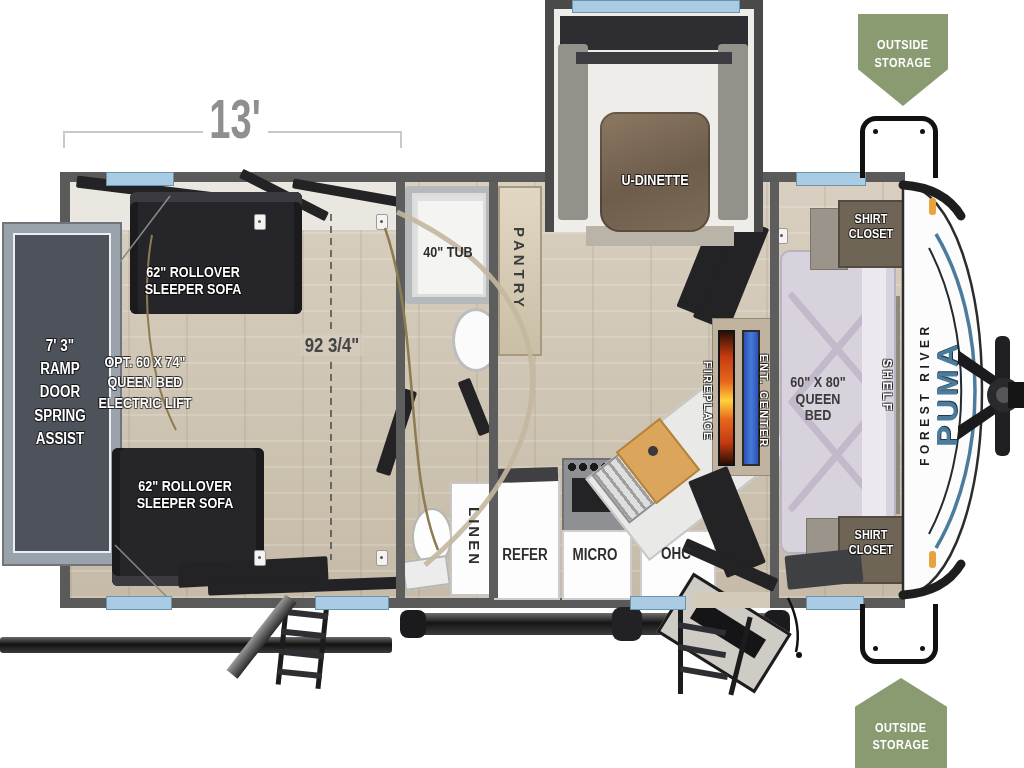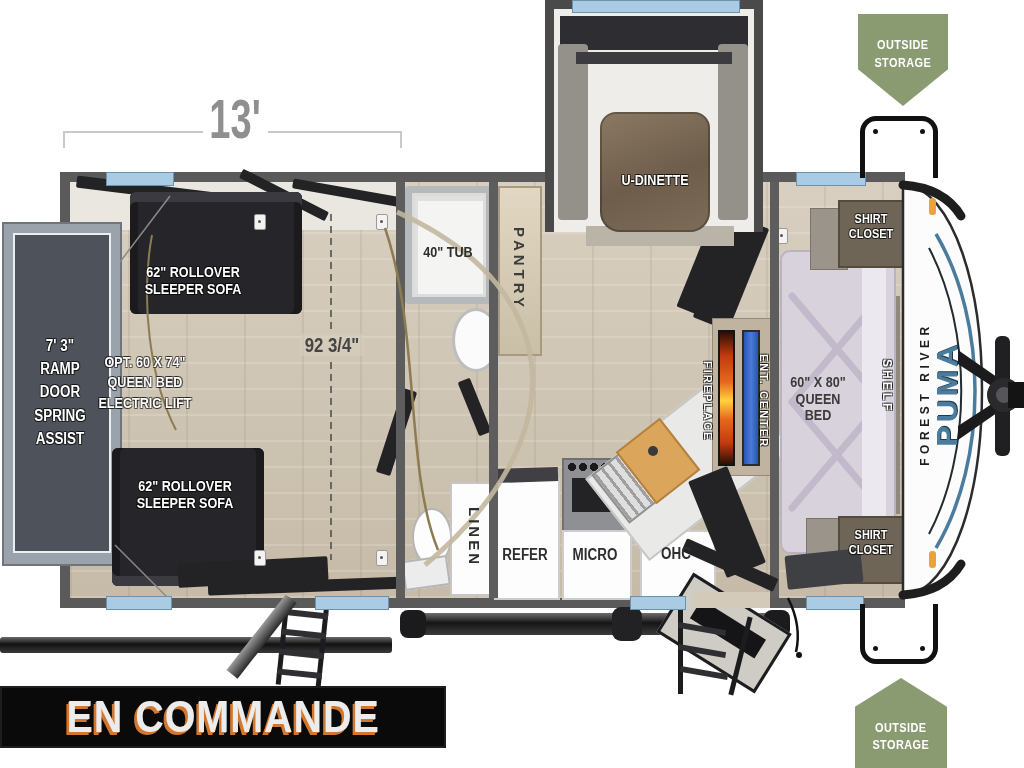--- a/index.html
+++ b/index.html
@@ -270,18 +270,14 @@
 
     <path d="M788,598 q14,28 8,54" stroke="#111" stroke-width="2.5" fill="none"></path>
     <circle cx="799" cy="655" r="3" fill="#111"></circle>
   </svg>
 
   <div class="abs" style="left:793px;top:368px;width:300px;height:52px;transform:rotate(-90deg);z-index:4;text-align:center;">
     <div style="font-size:13px;font-weight:700;color:#1d1d1f;letter-spacing:5px;transform:scaleX(.92);">FOREST RIVER</div>
     <div style="font-size:30px;font-weight:700;color:#4b7c9d;letter-spacing:3px;line-height:1;transform:scaleX(1.05);text-shadow:1px 1px 0 #23394a;">PUMA</div>
   </div>
 
-  <div class="abs" style="left:0;top:686px;width:442px;height:58px;background:#0a0a0a;border:2px solid #1e1e1e;z-index:7;display:flex;align-items:center;justify-content:center;">
-    <span style="font-size:44px;font-weight:700;color:#ececec;letter-spacing:1px;transform:scaleX(.9);
-                 text-shadow:-3px 3px 0 #d2772e,-1px 1px 0 #d2772e;">EN COMMANDE</span>
-  </div>
 
 </div>
 
 </body></html>

